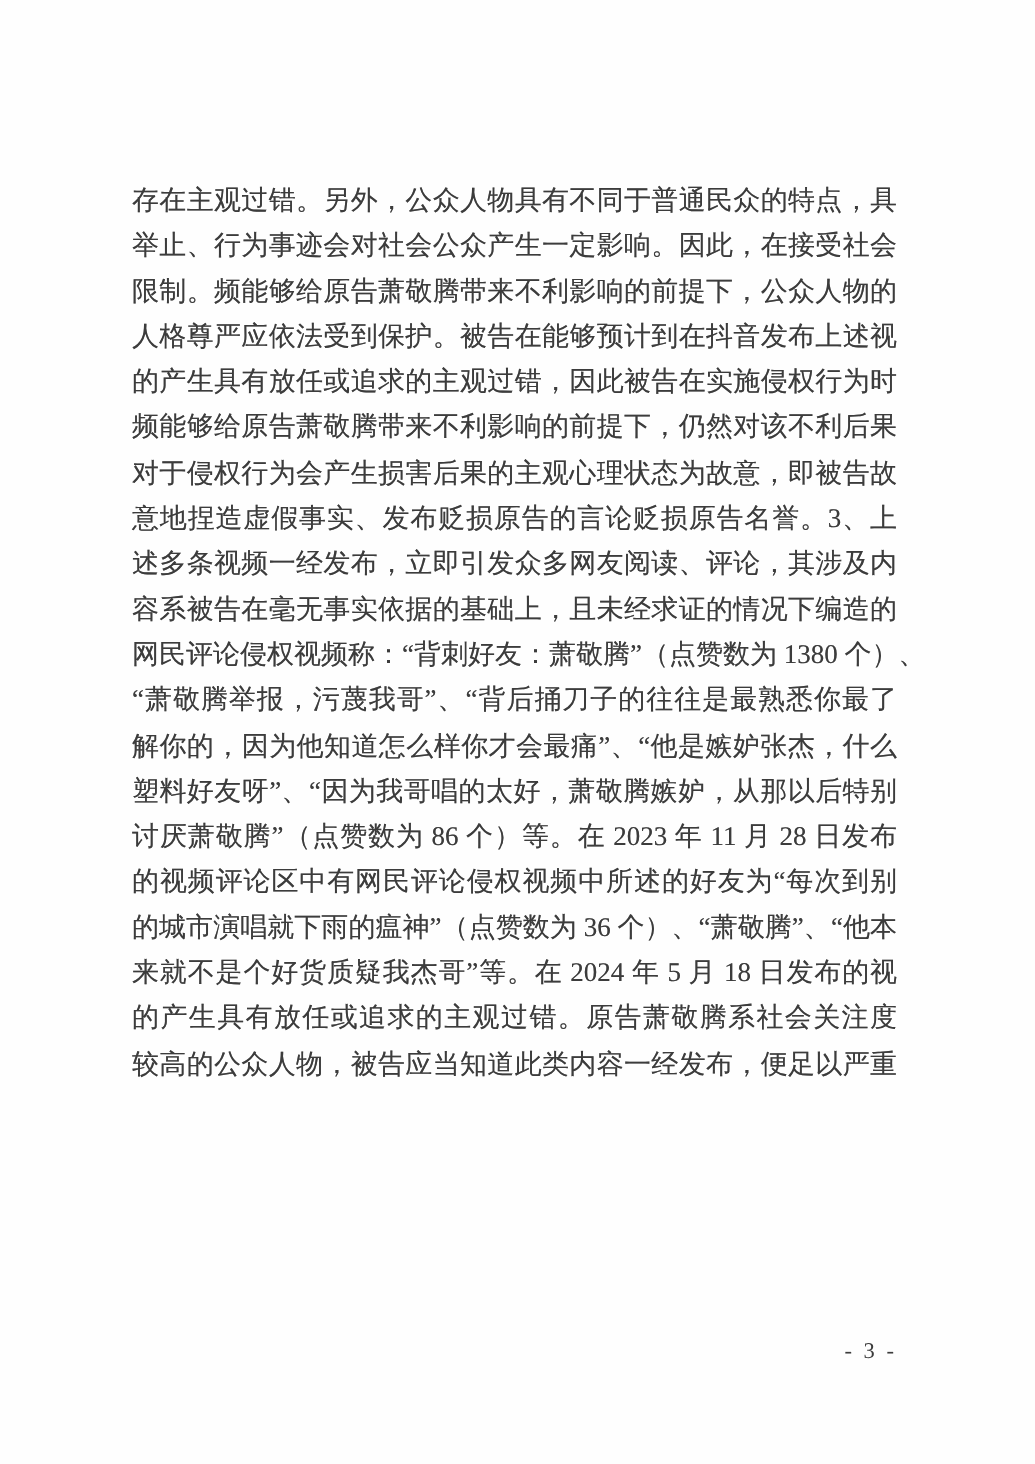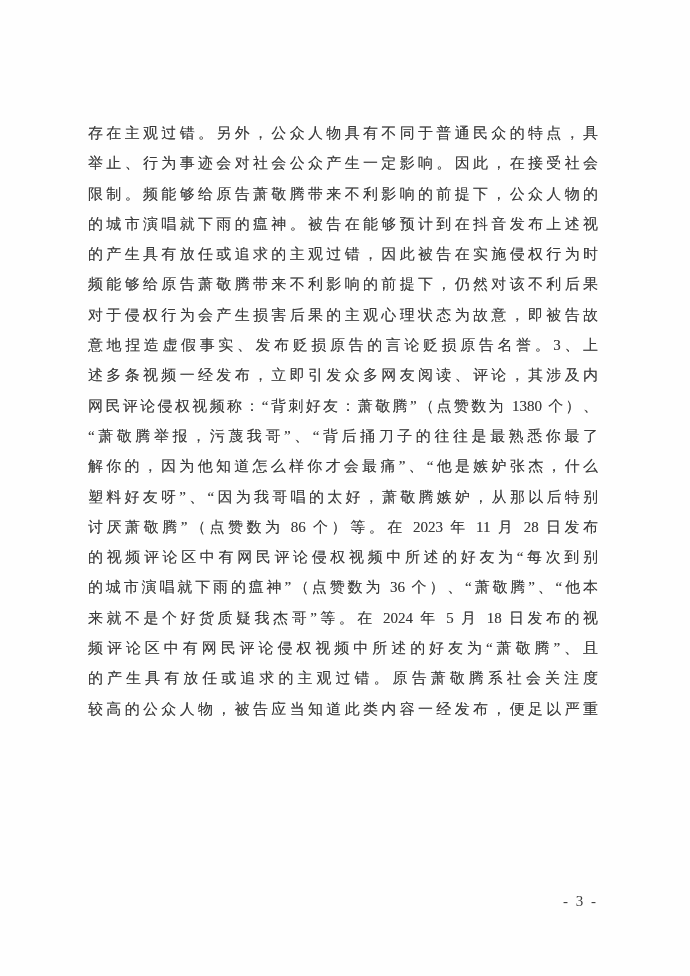--- a/index.html
+++ b/index.html
@@ -17,21 +17,21 @@
   }
   .text-block {
     position: absolute;
     left: 88px;
     top: 118px;
     width: 510px;
   }
   .doc-line {
     height: 30.3px;
     line-height: 30.3px;
-    font-size: 15px;
+    font-size: 18px;
     color: #3c3c3c;
     text-align: justify;
     text-align-last: justify;
     -moz-text-align-last: justify;
     white-space: nowrap;
     text-shadow: 0 0 0.4px rgba(60,60,60,0.55);
   }
   .page-number {
     position: absolute;
     left: 88px;
@@ -44,32 +44,32 @@
   }
 </style>
 </head>
 <body>
 
 <div class="page">
   <div class="text-block">
     <div class="doc-line">存在主观过错。另外，公众人物具有不同于普通民众的特点，具</div>
     <div class="doc-line">举止、行为事迹会对社会公众产生一定影响。因此，在接受社会</div>
     <div class="doc-line">限制。频能够给原告萧敬腾带来不利影响的前提下，公众人物的</div>
-    <div class="doc-line">的城市演唱就下雨的瘟神。被告在能够预计到在抖音发布上述视</div>
+    <div class="doc-line">人格尊严应依法受到保护。被告在能够预计到在抖音发布上述视</div>
     <div class="doc-line">的产生具有放任或追求的主观过错，因此被告在实施侵权行为时</div>
     <div class="doc-line">频能够给原告萧敬腾带来不利影响的前提下，仍然对该不利后果</div>
     <div class="doc-line">对于侵权行为会产生损害后果的主观心理状态为故意，即被告故</div>
     <div class="doc-line">意地捏造虚假事实、发布贬损原告的言论贬损原告名誉。3、上</div>
     <div class="doc-line">述多条视频一经发布，立即引发众多网友阅读、评论，其涉及内</div>
+    <div class="doc-line">容系被告在毫无事实依据的基础上，且未经求证的情况下编造的</div>
     <div class="doc-line">网民评论侵权视频称：“背刺好友：萧敬腾”（点赞数为 1380 个）、</div>
     <div class="doc-line">“萧敬腾举报，污蔑我哥”、“背后捅刀子的往往是最熟悉你最了</div>
     <div class="doc-line">解你的，因为他知道怎么样你才会最痛”、“他是嫉妒张杰，什么</div>
     <div class="doc-line">塑料好友呀”、“因为我哥唱的太好，萧敬腾嫉妒，从那以后特别</div>
     <div class="doc-line">讨厌萧敬腾”（点赞数为 86 个）等。在 2023 年 11 月 28 日发布</div>
     <div class="doc-line">的视频评论区中有网民评论侵权视频中所述的好友为“每次到别</div>
     <div class="doc-line">的城市演唱就下雨的瘟神”（点赞数为 36 个）、“萧敬腾”、“他本</div>
     <div class="doc-line">来就不是个好货质疑我杰哥”等。在 2024 年 5 月 18 日发布的视</div>
-    <div class="doc-line">频评论区中有网民评论侵权视频中所述的好友为“萧敬腾”、且</div>
     <div class="doc-line">的产生具有放任或追求的主观过错。原告萧敬腾系社会关注度</div>
     <div class="doc-line">较高的公众人物，被告应当知道此类内容一经发布，便足以严重</div>
   </div>
   <div class="page-number">- 3 -</div>
 </div>
 
 </body></html>

